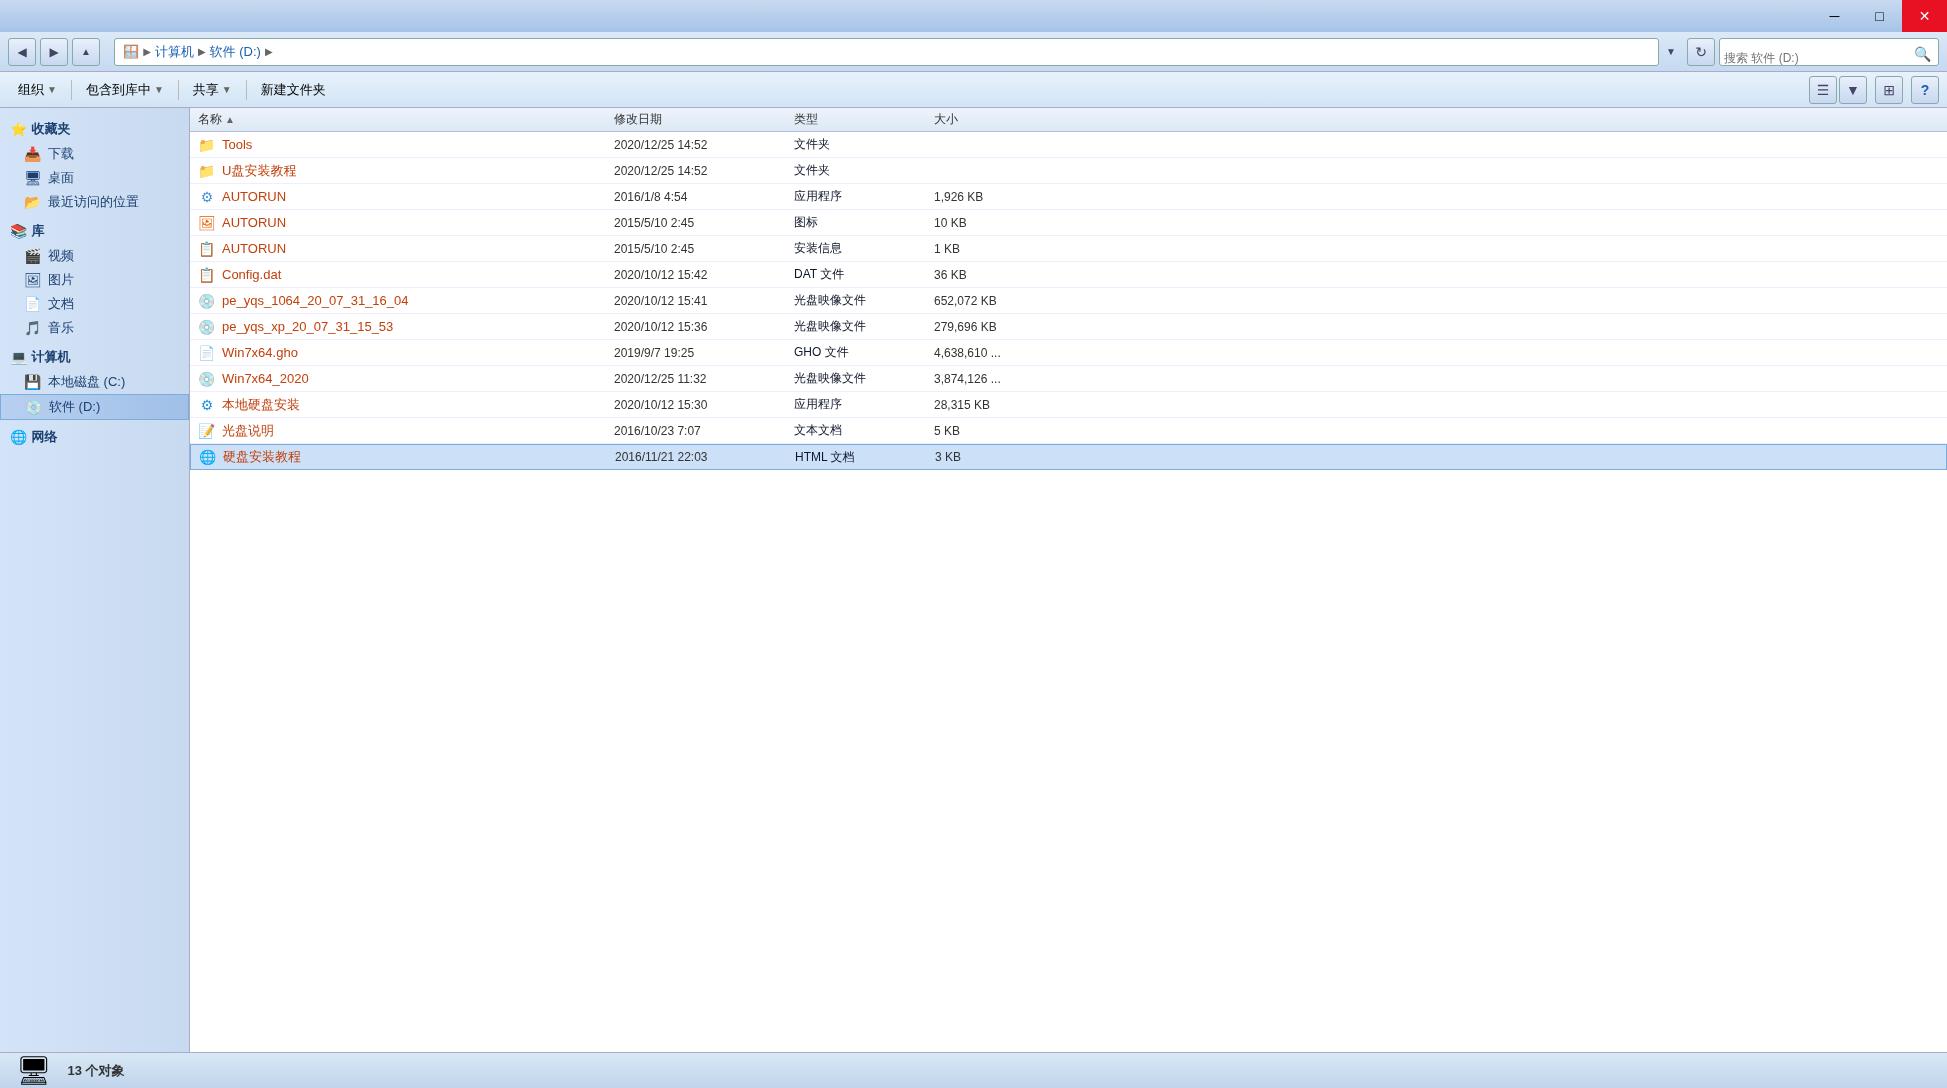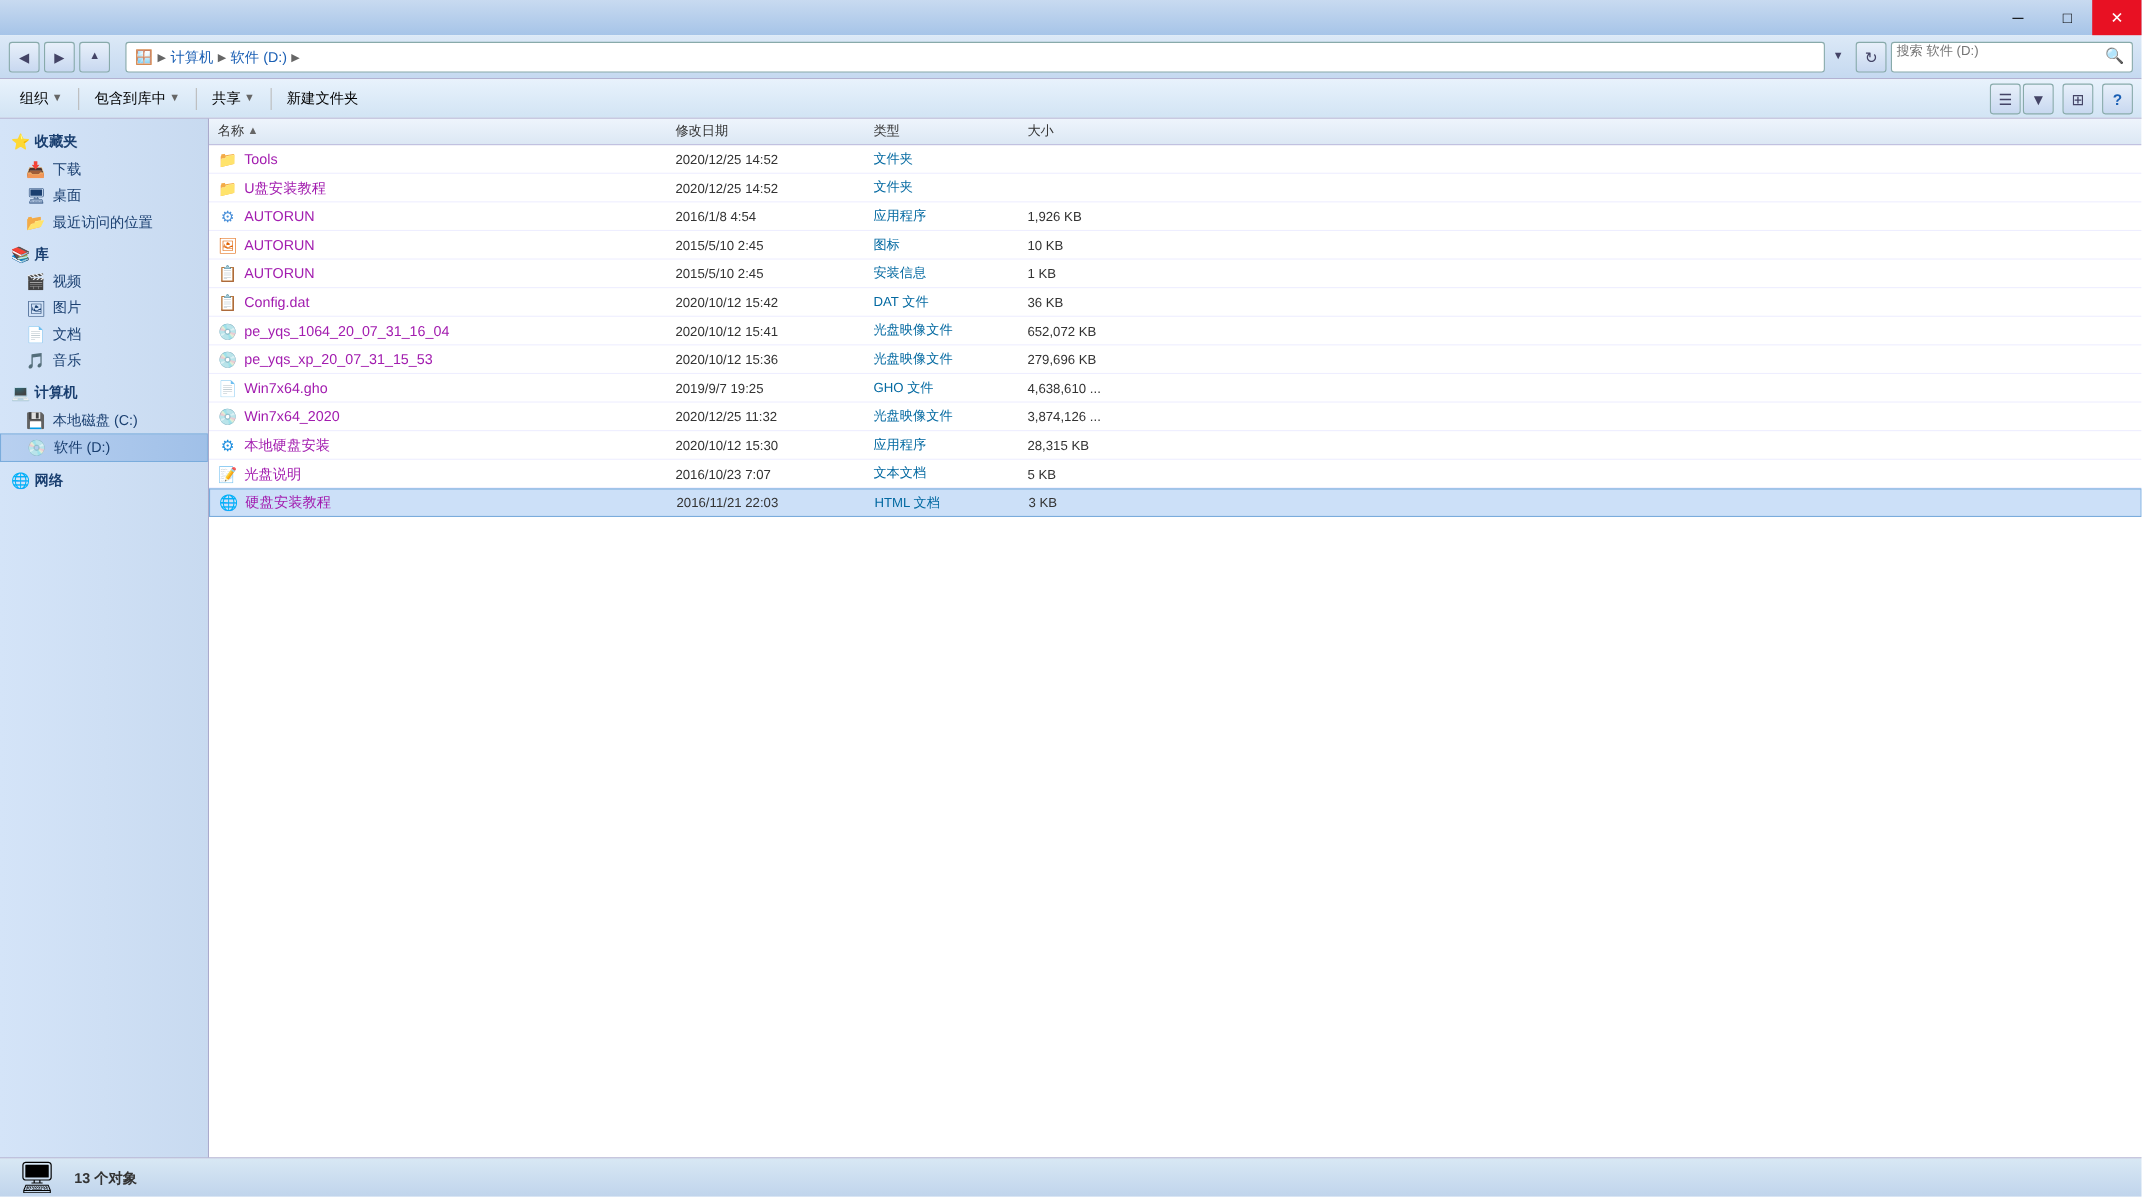--- a/index.html
+++ b/index.html
@@ -105,21 +105,21 @@
       color: #446;
       margin-left: 4px;
     }
     .search-bar {
       width: 220px;
       height: 28px;
       background: #fff;
       border: 1px solid #8aa;
       border-radius: 3px;
       display: flex;
-      align-items: flex-start;
+      align-items: flex-end;
       padding: 0 4px;
     }
     .search-input {
       flex: 1;
       border: none;
       outline: none;
       font-size: 12px;
       color: #999;
       background: transparent;
       font-family: 'Microsoft YaHei', SimSun, Arial, sans-serif;
@@ -266,23 +266,23 @@
       font-size: 13px;
     }
     .file-row.selected { background: #cce0f8; border: 1px solid #7aacdc; }
     .file-row .col-name {
       display: flex;
       align-items: center;
       gap: 6px;
       color: #000;
     }
     .file-icon { font-size: 14px; width: 18px; text-align: center; flex-shrink: 0; }
-    .file-name { color: #a21caf; }
+    .file-name { color: #c2410c; }
     .file-row .col-date { color: #333; font-size: 12px; }
-    .file-row .col-type { color: #0369a1; font-size: 12px; }
+    .file-row .col-type { color: #0f172a; font-size: 12px; }
     .file-row .col-size { color: #333; font-size: 12px; text-align: left; padding-right: 12px; }
 
     
     .status-bar {
       height: 36px;
       background: linear-gradient(to bottom, #d8e8f4, #c0d4ec);
       border-top: 1px solid #aac;
       display: flex;
       align-items: center;
       padding: 0 16px;

